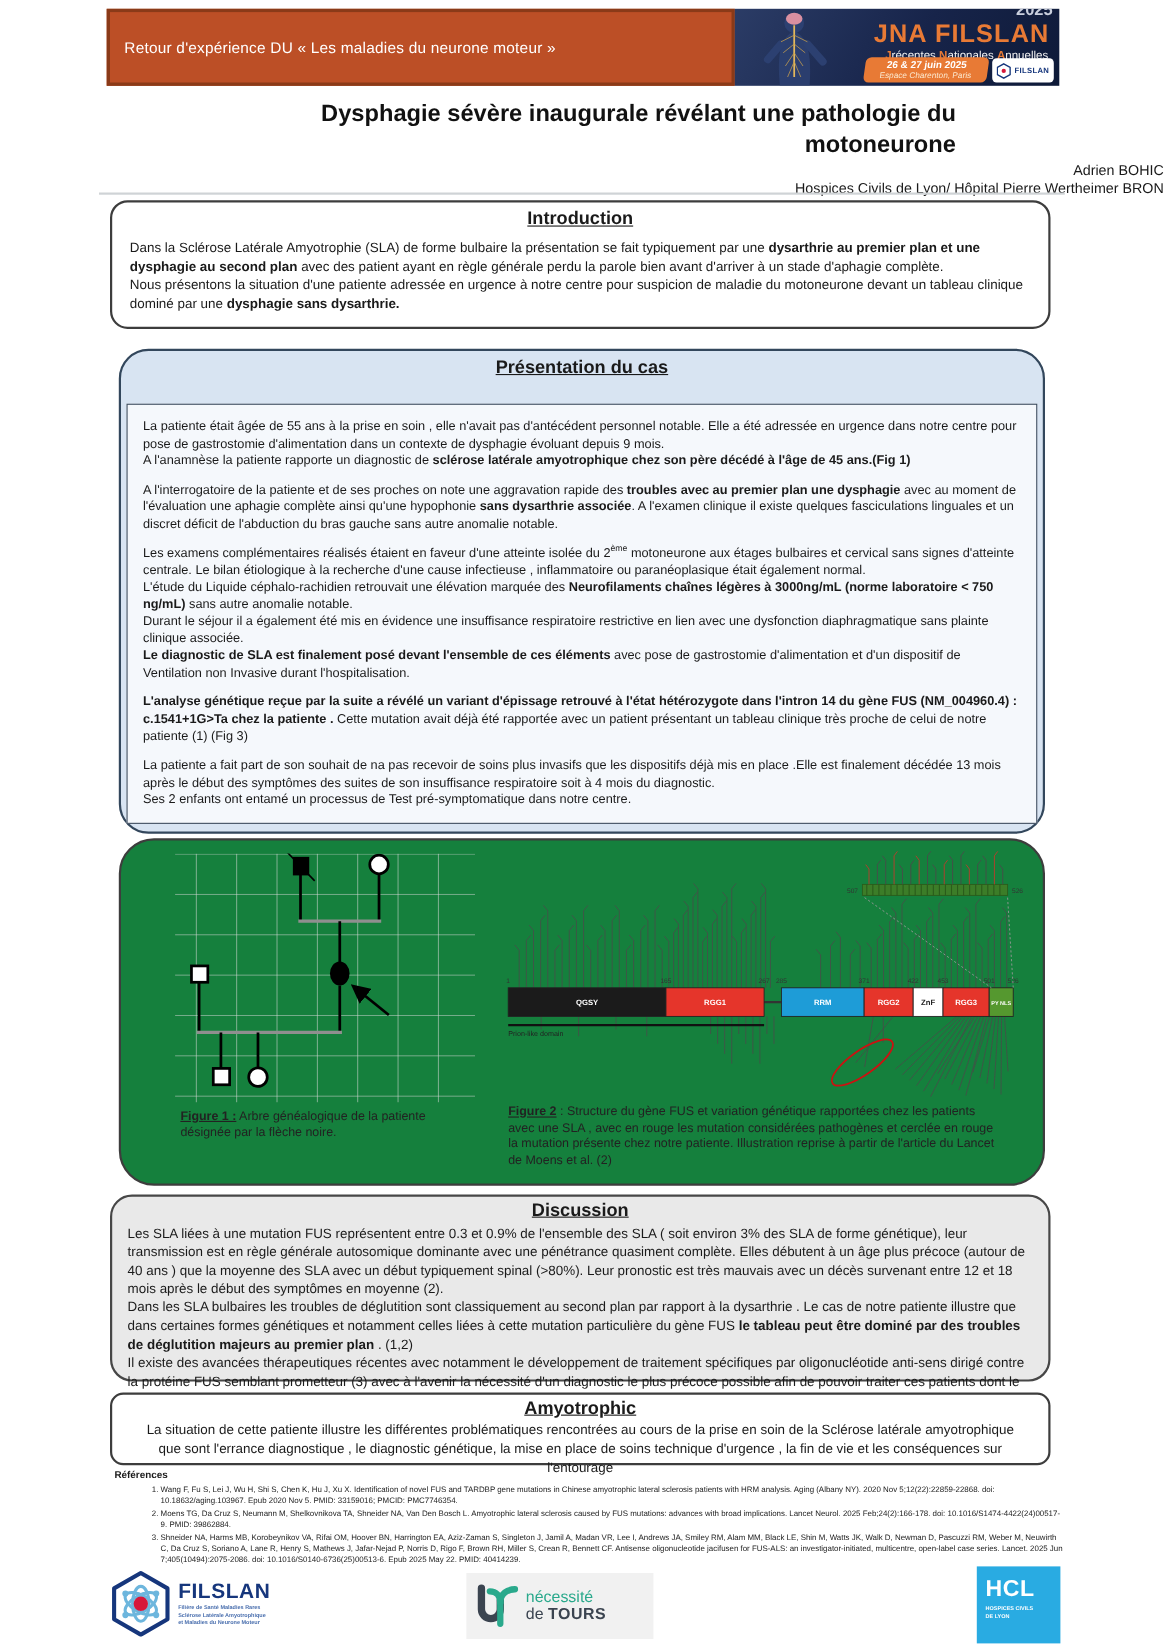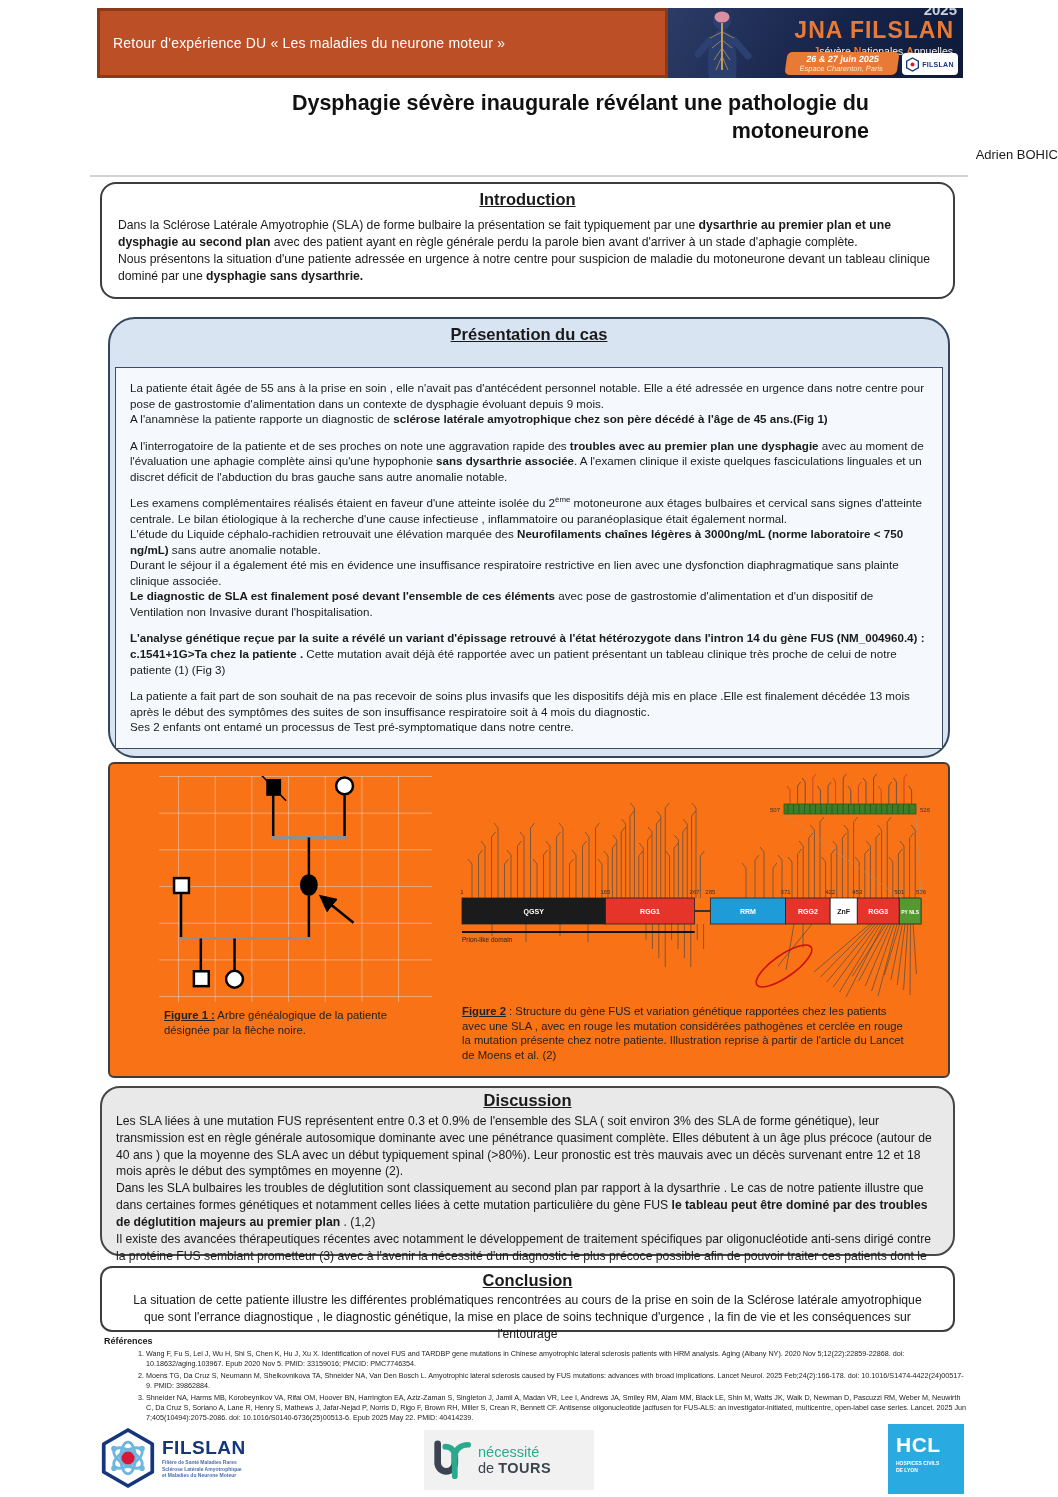--- a/index.html
+++ b/index.html
@@ -42,22 +42,22 @@
   .intro-box .paras{font-size:12.2px;line-height:1.4}
 
   .case-box{position:absolute;left:108px;top:317px;width:842px;height:441px;
             background:var(--case_blue,#d8e4f2);border:2px solid var(--case_border,#33475c);border-radius:27px}
   .case-inner{position:absolute;left:5px;right:5px;top:48px;height:382px;background:#f5f8fc;
               border:1.5px solid #3c4c5e;padding:12px 2px}
   .case-paras{font-size:11.6px;line-height:1.34}
   .case-paras p{margin:0 0 11px;padding:0 12px}
 
   
-  .figures-box{position:absolute;left:108px;top:762px;width:842px;height:316px;background:#f97316;
-               border:2px solid #3d3d3d;border-radius:6px;overflow:hidden}
+  .figures-box{position:absolute;left:108px;top:762px;width:842px;height:316px;background:#15803d;
+               border:2px solid #3d3d3d;border-radius:32px;overflow:hidden}
   .fig1{position:absolute;left:30px;top:12px;width:310px;height:228px}
   .fig-caption{font-size:11.3px;line-height:1.3;color:#222}
   .fig1-caption{position:absolute;left:54px;top:244px;width:230px}
   .fig2{position:absolute;left:336px;top:6px;width:500px;height:234px}
   .fig2-caption{position:absolute;left:352px;top:240px;width:450px}
 
   
   .discussion-box{position:absolute;left:100px;top:1086px;width:855px;height:170px;
                   background:var(--discussion_gray,#e9e9e9);border:2px solid #474747;border-radius:20px}
   .discussion-box h2{margin:3px 0 3px}
@@ -103,38 +103,39 @@
         <path d="M52 20 C40 26 36 40 39 70 L66 70 C68 40 64 26 52 20" fill="#2c4071" opacity="0.9"></path>
         <path d="M40 32 L28 46 M64 32 L78 48" stroke="#2c4071" stroke-width="7" stroke-linecap="round"></path>
         <ellipse cx="52" cy="9" rx="7.5" ry="5.5" fill="#d98fa0"></ellipse>
         <line x1="52" y1="15" x2="52" y2="62" stroke="#e3b75c" stroke-width="1.6"></line>
         <g stroke="#caa14e" stroke-width="0.8" opacity="0.85">
           <path d="M52 24 L40 30 M52 24 L64 30 M52 32 L42 40 M52 32 L62 40 M52 40 L44 52 M52 40 L60 52 M52 48 L46 62 M52 48 L58 62"></path>
         </g>
       </svg>
       <div class="jna-year">2025</div>
       <div class="jna-name">JNA FILSLAN</div>
-      <div class="jna-sub"><span class="acc">J</span><span>sévère </span><span class="acc">N</span><span>ationales </span><span class="acc">A</span><span>nnuelles</span></div>
+      <div class="jna-sub"><span class="acc">J</span><span>récentes </span><span class="acc">N</span><span>ationales </span><span class="acc">A</span><span>nnuelles</span></div>
       <div class="jna-badge">
         <div class="l1">26 &amp; 27 juin 2025</div>
         <div class="l2">Espace Charenton, Paris</div>
       </div>
       <div class="jna-mini">
         <svg viewBox="0 0 20 22" width="13" height="15">
           <polygon points="10,1 19,6 19,16 10,21 1,16 1,6" fill="#fff" stroke="#16367c" stroke-width="2"></polygon>
           <circle cx="10" cy="11" r="3" fill="#d6173a"></circle>
         </svg>
         <span>FILSLAN</span>
       </div>
     </div>
   </header>
 
   <div class="title-block">
     <h1>Dysphagie sévère inaugurale révélant une pathologie du motoneurone</h1>
     <div class="author">Adrien BOHIC</div>
+    <div class="affil">Hospices Civils de Lyon/ Hôpital Pierre Wertheimer BRON</div>
   </div>
   <div class="top-divider"></div>
 
   <section class="box intro-box">
     <h2>Introduction</h2>
     <div class="paras">
         <p><span>Dans la Sclérose Latérale Amyotrophie (SLA) de forme bulbaire la présentation se fait typiquement par une </span><span style="font-weight: 700;">dysarthrie au premier plan et une dysphagie au second plan</span><span> avec des patient ayant en règle générale perdu la parole bien avant d'arriver à un stade d'aphagie complète.</span><br><span>Nous présentons la situation d'une patiente adressée en urgence à notre centre pour suspicion de maladie du motoneurone devant un tableau clinique dominé par une </span><span style="font-weight: 700;">dysphagie sans dysarthrie.</span></p>
       </div>
   </section>
 
@@ -372,21 +373,21 @@
   <section class="box discussion-box">
     <h2>Discussion</h2>
     <div class="paras disc-paras">
         <p><span>Les SLA liées à une mutation FUS représentent entre 0.3  et 0.9% de l'ensemble des SLA ( soit environ 3% des SLA de forme génétique), leur transmission est en règle générale autosomique dominante avec une pénétrance quasiment complète. Elles débutent à un âge plus précoce (autour de 40 ans ) que la moyenne des SLA avec un début typiquement spinal (&gt;80%). Leur pronostic est très mauvais avec un décès survenant entre 12 et 18 mois après le début des symptômes en moyenne (2).</span></p>
         <p><span>Dans les SLA bulbaires les troubles de déglutition sont classiquement au second plan par rapport à la dysarthrie . Le cas de notre patiente illustre que dans certaines formes génétiques et notamment celles liées à cette mutation particulière du gène FUS </span><span style="font-weight: 700;">le tableau peut être dominé par des troubles de déglutition majeurs au premier plan</span><span> . (1,2)</span></p>
         <p><span>Il existe des avancées thérapeutiques récentes avec notamment le développement de traitement spécifiques par oligonucléotide anti-sens dirigé contre la protéine FUS semblant prometteur (3) avec à l'avenir la nécessité d'un diagnostic le plus précoce possible afin de pouvoir traiter ces patients dont le pronostic est à l'heure actuelle très sombre.</span></p>
       </div>
   </section>
 
   <section class="box conclusion-box">
-    <h2>Conclusion</h2>
+    <h2>Amyotrophic</h2>
     <div class="paras concl-paras">
         <p><span>La situation de cette patiente illustre les différentes problématiques rencontrées au cours de la prise en soin de la Sclérose latérale amyotrophique que sont l'errance diagnostique , le diagnostic génétique, la mise en place de soins technique d'urgence , la fin de vie et les conséquences sur l'entourage</span></p>
       </div>
   </section>
 
   <div class="refs-title">Références</div>
   <ol class="refs-list">
       <li>Wang F, Fu S, Lei J, Wu H, Shi S, Chen K, Hu J, Xu X. Identification of novel FUS and TARDBP gene mutations in Chinese amyotrophic lateral sclerosis patients with HRM analysis. Aging (Albany NY). 2020 Nov 5;12(22):22859-22868. doi: 10.18632/aging.103967. Epub 2020 Nov 5. PMID: 33159016; PMCID: PMC7746354.</li>
       <li>Moens TG, Da Cruz S, Neumann M, Shelkovnikova TA, Shneider NA, Van Den Bosch L. Amyotrophic lateral sclerosis caused by FUS mutations: advances with broad implications. Lancet Neurol. 2025 Feb;24(2):166-178. doi: 10.1016/S1474-4422(24)00517-9. PMID: 39862884.</li>
       <li>Shneider NA, Harms MB, Korobeynikov VA, Rifai OM, Hoover BN, Harrington EA, Aziz-Zaman S, Singleton J, Jamil A, Madan VR, Lee I, Andrews JA, Smiley RM, Alam MM, Black LE, Shin M, Watts JK, Walk D, Newman D, Pascuzzi RM, Weber M, Neuwirth C, Da Cruz S, Soriano A, Lane R, Henry S, Mathews J, Jafar-Nejad P, Norris D, Rigo F, Brown RH, Miller S, Crean R, Bennett CF. Antisense oligonucleotide jacifusen for FUS-ALS: an investigator-initiated, multicentre, open-label case series. Lancet. 2025 Jun 7;405(10494):2075-2086. doi: 10.1016/S0140-6736(25)00513-6. Epub 2025 May 22. PMID: 40414239.</li>

